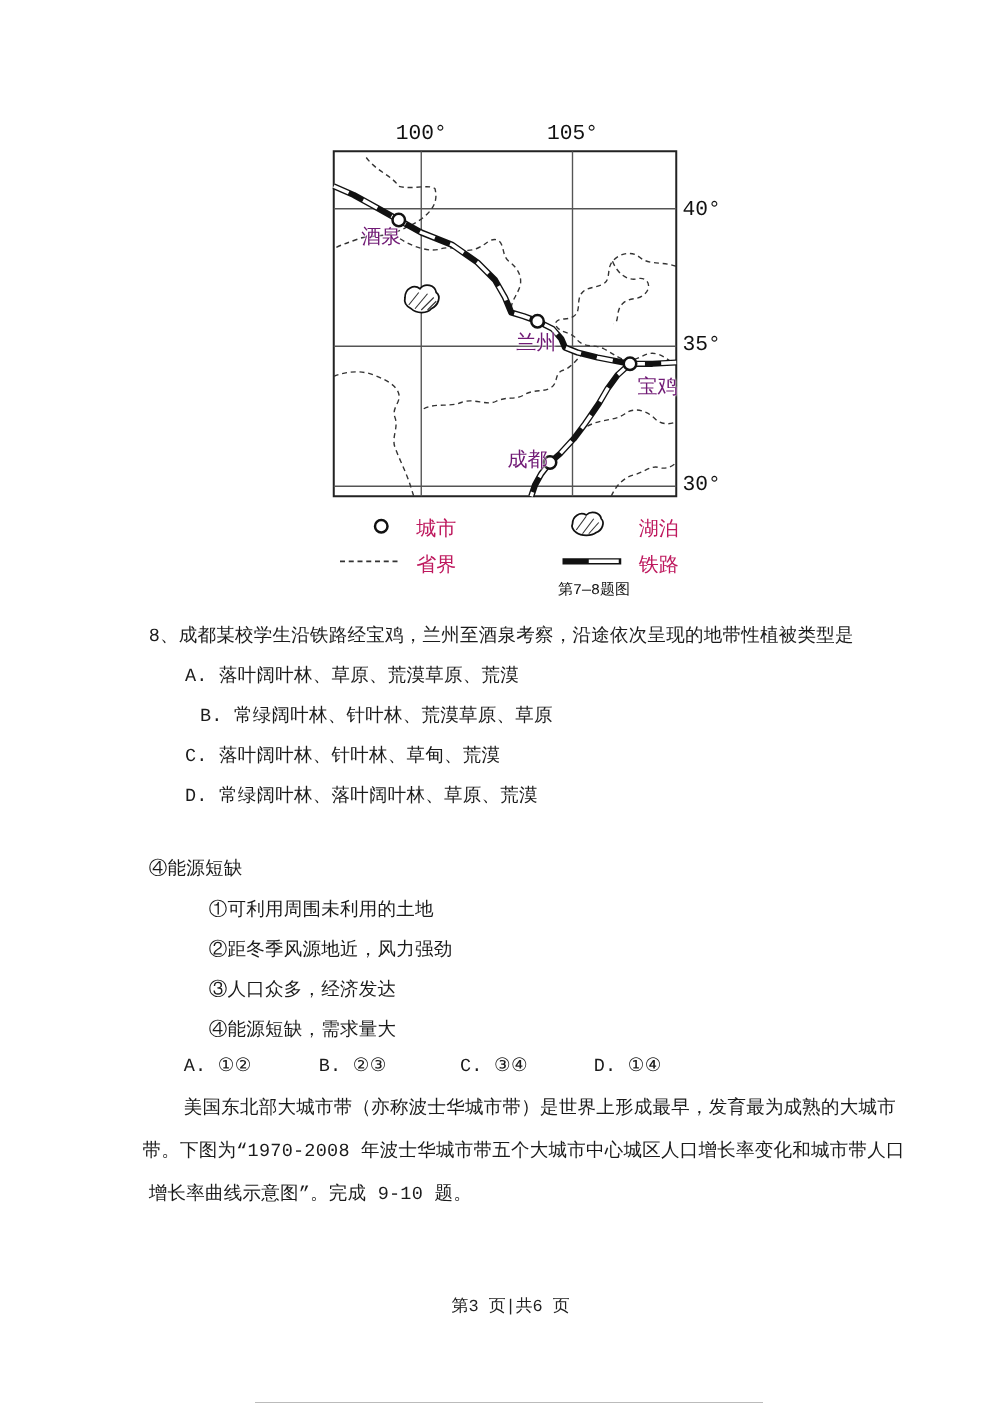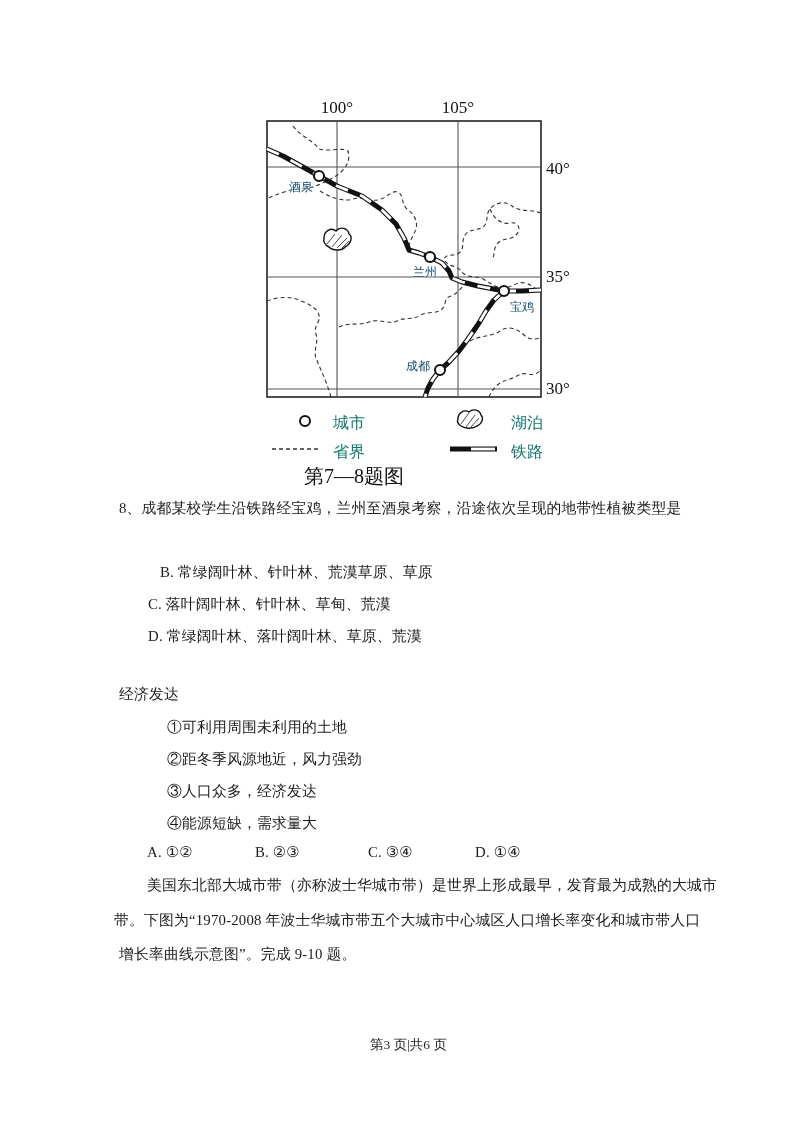--- a/index.html
+++ b/index.html
@@ -1,28 +1,28 @@
 <!DOCTYPE html>
 <html><head>
 <meta charset="utf-8">
 <style>
   html,body{margin:0;padding:0;background:#888;}
   .page{
     position:relative;
     width:793px;height:1122px;
     background:#ffffff;
-    font-family:Liberation Serif, serif;
+    font-family:Liberation Mono, monospace;
     color:#1b1b1b;
     overflow:hidden;
   }
   .abs{position:absolute;white-space:nowrap;}
   .maplbl{font-size:17px;color:#111;}
-  .citylbl{font-size:12px;color:#0c4a6e;text-shadow:0 0 2px #fff,0 0 2px #fff;}
-  .legendlbl{font-size:16px;color:#0f766e;}
-  .caption{font-size:20px;color:#111;text-align:left;}
+  .citylbl{font-size:16px;color:#701a75;text-shadow:0 0 2px #fff,0 0 2px #fff;}
+  .legendlbl{font-size:16px;color:#be185d;}
+  .caption{font-size:12px;color:#111;text-align:right;}
   .bodyline{font-size:14.8px;color:#1b1b1b;letter-spacing:0.2px;}
   .footer{font-size:13.5px;color:#222;text-align:center;}
   svg{position:absolute;left:0;top:0;pointer-events:none;}
 </style>
 </head>
 <body>
 
 <div class="page">
 
   <svg width="793" height="1122" viewBox="0 0 793 1122">
@@ -106,25 +106,26 @@
   <span class="abs citylbl" style="left:406px;top:358px;">成都</span>
 
   <span class="abs legendlbl" style="left:333px;top:413px;">城市</span>
   <span class="abs legendlbl" style="left:511px;top:413px;">湖泊</span>
   <span class="abs legendlbl" style="left:333px;top:442px;">省界</span>
   <span class="abs legendlbl" style="left:511px;top:442px;">铁路</span>
 
   <span class="abs caption" style="left:304px;top:463px;width:200px;">第7—8题图</span>
 
   <span class="abs bodyline" style="left:119px;top:499px;">8、成都某校学生沿铁路经宝鸡，兰州至酒泉考察，沿途依次呈现的地带性植被类型是</span>
+  <span class="abs bodyline" style="left:148px;top:531px;">A. 落叶阔叶林、草原、荒漠草原、荒漠</span>
   <span class="abs bodyline" style="left:148px;top:563px;margin-left:12px;">B. 常绿阔叶林、针叶林、荒漠草原、草原</span>
   <span class="abs bodyline" style="left:148px;top:627px;">D. 常绿阔叶林、落叶阔叶林、草原、荒漠</span>
   <span class="abs bodyline" style="left:148px;top:595px;">C. 落叶阔叶林、针叶林、草甸、荒漠</span>
 
-  <span class="abs bodyline" style="left:119px;top:685px;">经济发达</span>
+  <span class="abs bodyline" style="left:119px;top:685px;">④能源短缺</span>
   <span class="abs bodyline" style="left:167px;top:718px;">①可利用周围未利用的土地</span>
   <span class="abs bodyline" style="left:167px;top:750px;">②距冬季风源地近，风力强劲</span>
   <span class="abs bodyline" style="left:167px;top:782px;">③人口众多，经济发达</span>
   <span class="abs bodyline" style="left:167px;top:814px;">④能源短缺，需求量大</span>
   <span class="abs bodyline" style="left:147px;top:843px;">A.  ①②</span>
   <span class="abs bodyline" style="left:255px;top:843px;text-align:right;">B.  ②③</span>
   <span class="abs bodyline" style="left:368px;top:843px;">C. ③④</span>
   <span class="abs bodyline" style="left:475px;top:843px;">D. ①④</span>
 
   <span class="abs bodyline" style="left:147px;top:876px;">美国东北部大城市带（亦称波士华城市带）是世界上形成最早，发育最为成熟的大城市</span>

